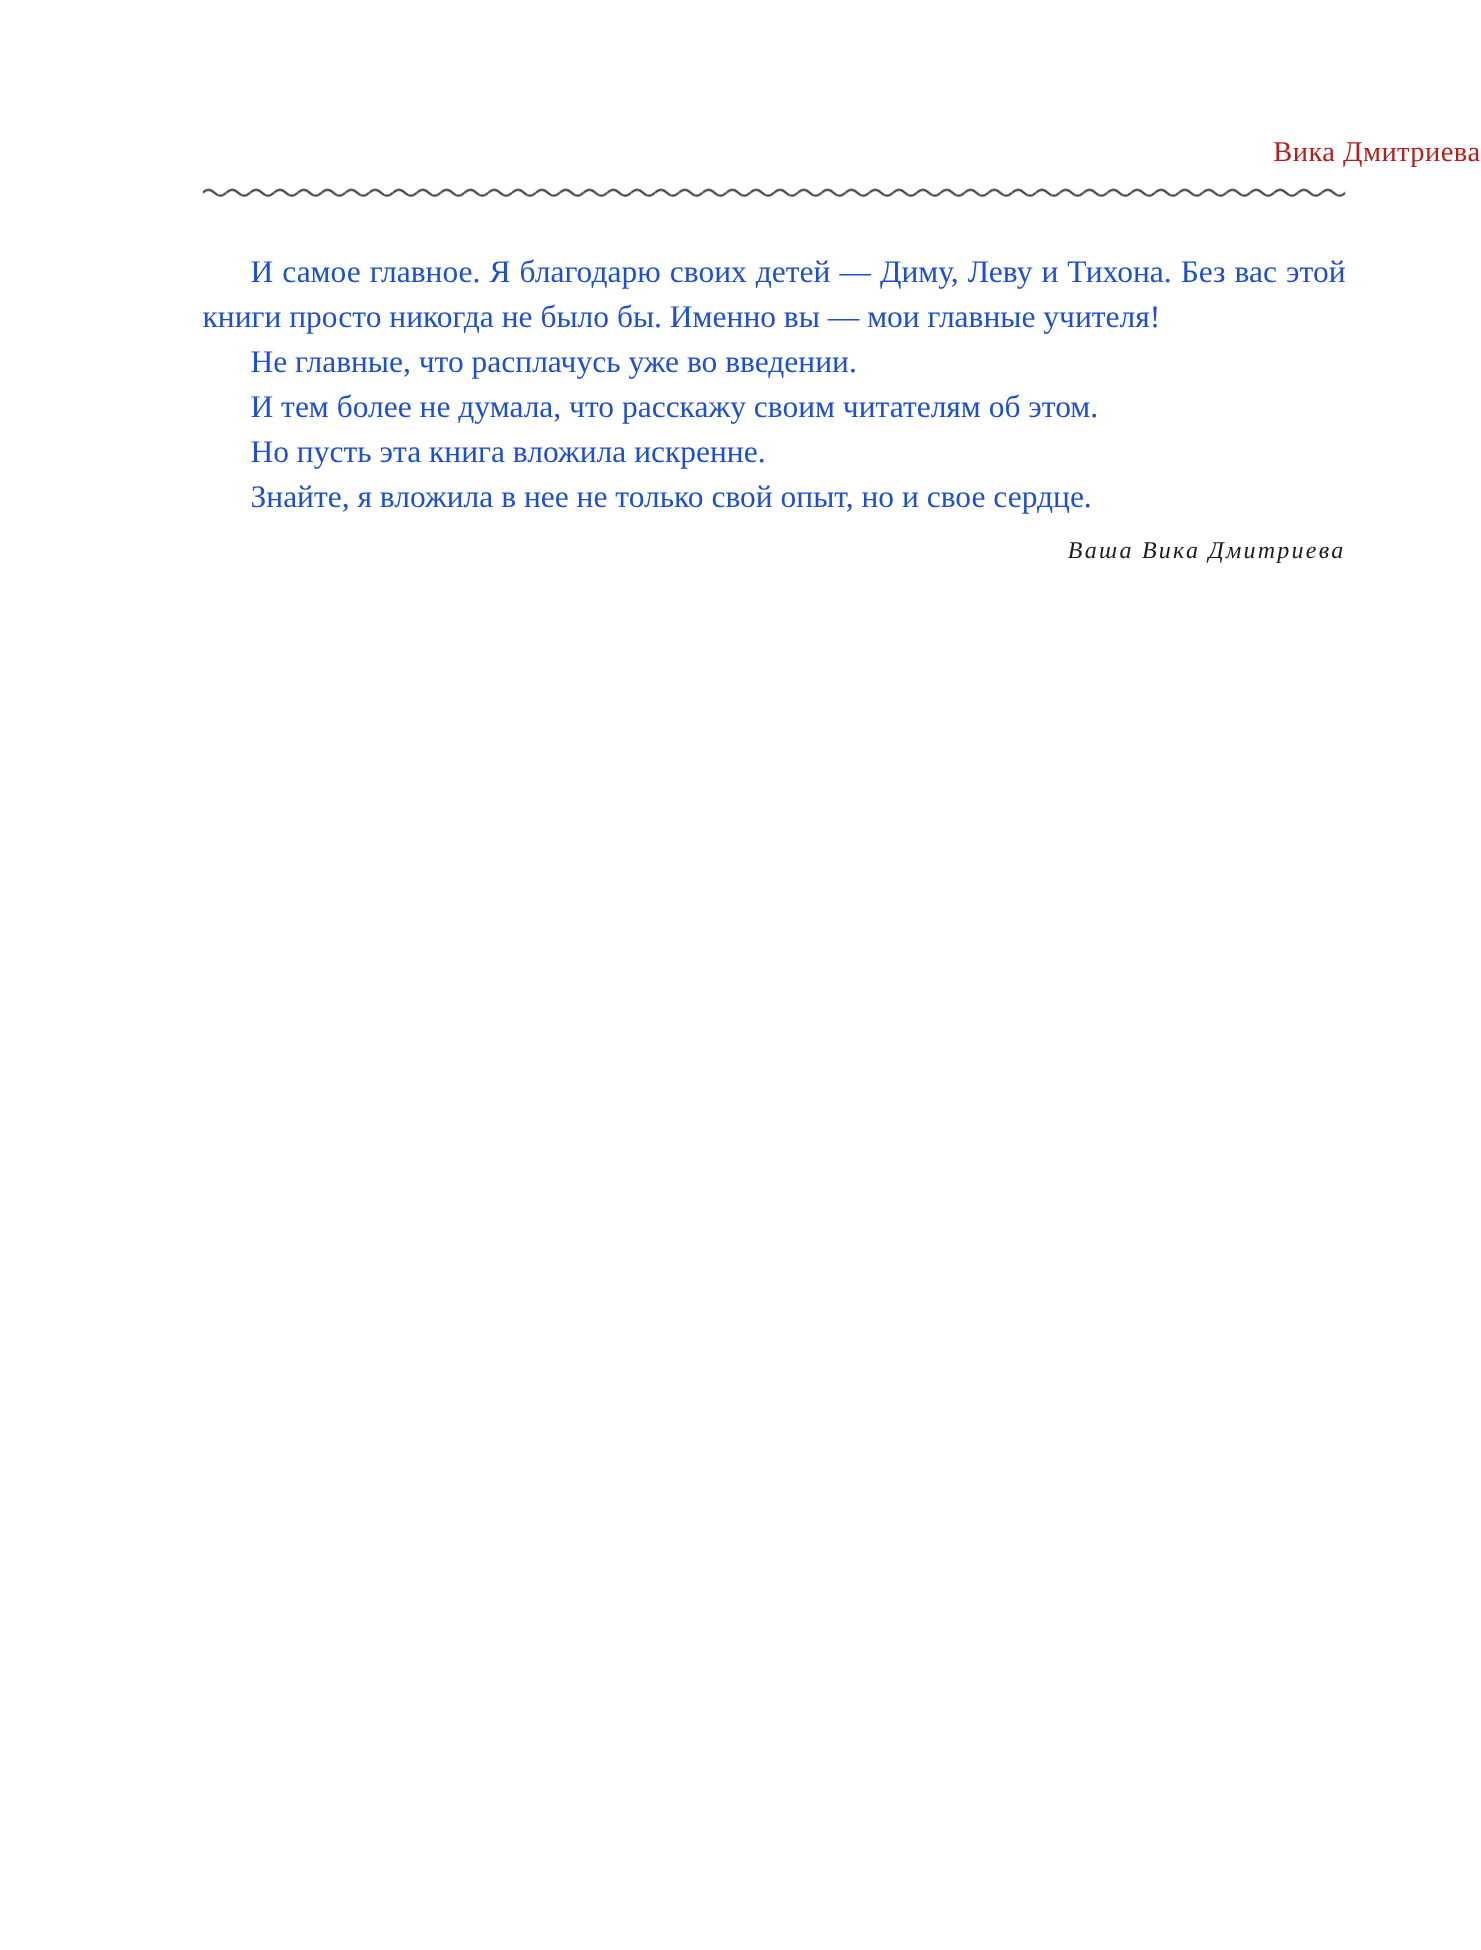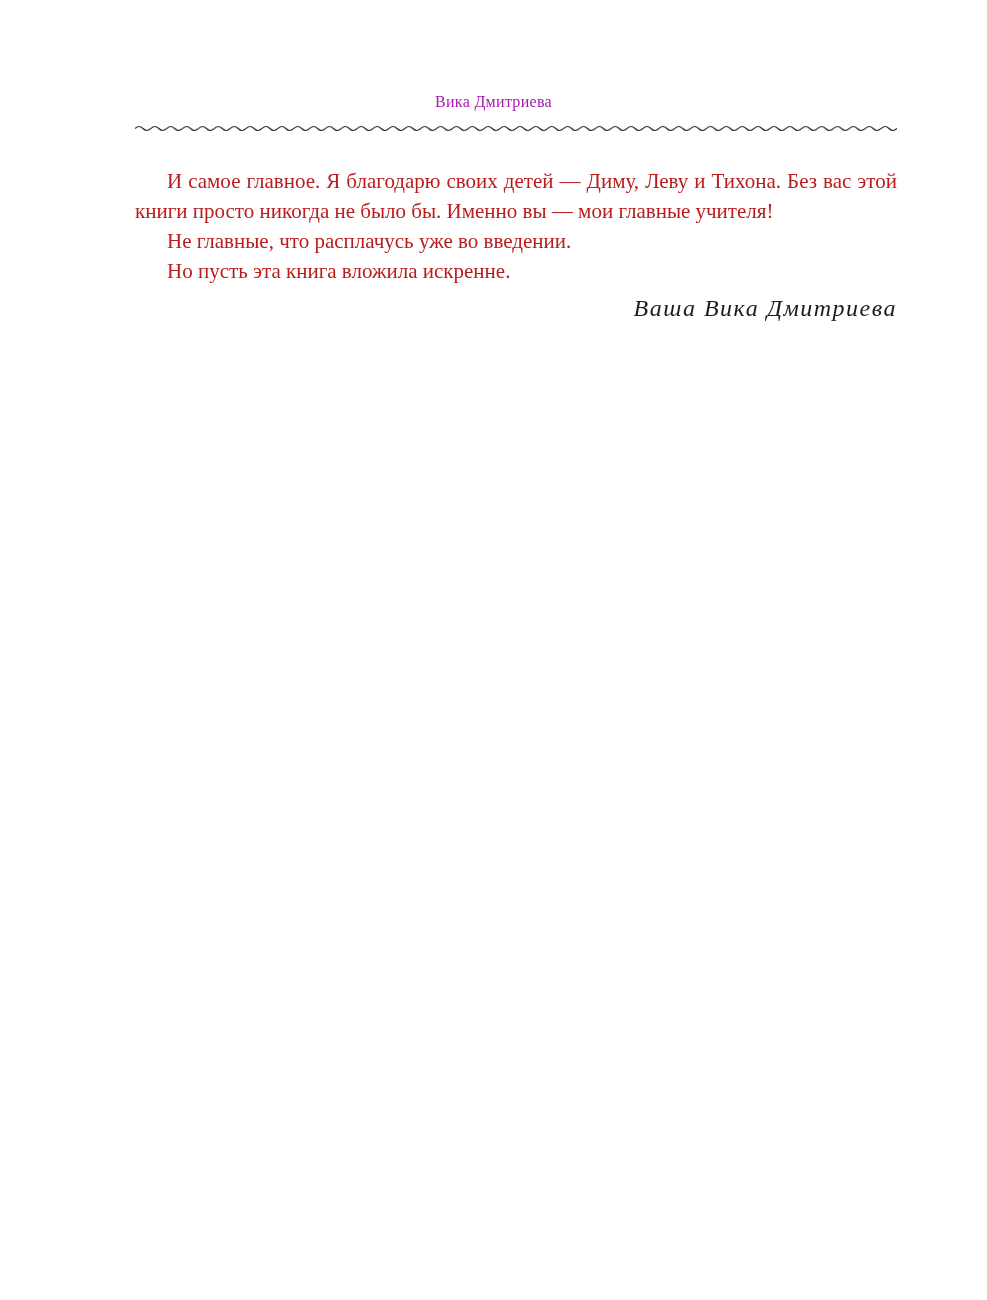--- a/index.html
+++ b/index.html
@@ -14,25 +14,25 @@
     background: #ffffff;
     overflow: hidden;
     font-family: "Liberation Serif", serif;
     color: #1c1c1c;
   }
   .running-head {
     position: absolute;
     top: 91px;
     left: 0;
     width: 987px;
-    text-align: center;
-    font-size: 16px;
+    text-align: right;
+    font-size: 19px;
     line-height: 22px;
     letter-spacing: 0.3px;
-    color: #a21caf;
+    color: #b91c1c;
   }
   .wavy-divider {
     position: absolute;
     top: 123px;
     left: 135px;
     width: 762px;
     height: 10px;
     display: block;
   }
   .text-block {
@@ -40,29 +40,29 @@
     top: 166px;
     left: 135px;
     width: 762px;
   }
   .text-block p {
     margin: 0;
     font-size: 21px;
     line-height: 30px;
     text-align: justify;
     text-indent: 32px;
-    color: #b91c1c;
+    color: #1d4ed8;
   }
   .signature {
     margin-top: 9px;
     text-align: right;
     font-style: italic;
   }
   .signature .sig-line {
-    font-size: 24px;
+    font-size: 16px;
     line-height: 26px;
     letter-spacing: 1.5px;
     color: #1c1c1c;
   }
 </style>
 </head>
 <body>
 
 <div class="page">
 
@@ -73,20 +73,22 @@
       <pattern id="wavePat" width="15.875" height="10" patternUnits="userSpaceOnUse">
         <path d="M0,5.5 Q3.97,1.5 7.9375,5.5 T15.875,5.5" fill="none" stroke="#2a2a2a" stroke-width="1.2"></path>
       </pattern>
     </defs>
     <rect x="0" y="0" width="762" height="10" fill="url(#wavePat)"></rect>
   </svg>
 
   <div class="text-block">
     <p>И самое главное. Я благодарю своих детей — Диму, Леву и Тихона. Без вас этой книги просто никогда не было бы. Именно вы — мои главные учителя!</p>
     <p>Не главные, что расплачусь уже во введении.</p>
+    <p>И тем более не думала, что расскажу своим читателям об этом.</p>
     <p>Но пусть эта книга вложила искренне.</p>
+    <p>Знайте, я вложила в нее не только свой опыт, но и свое сердце.</p>
 
     <div class="signature">
       <div class="sig-line">Ваша Вика Дмитриева</div>
     </div>
   </div>
 
 </div>
 
 </body></html>

